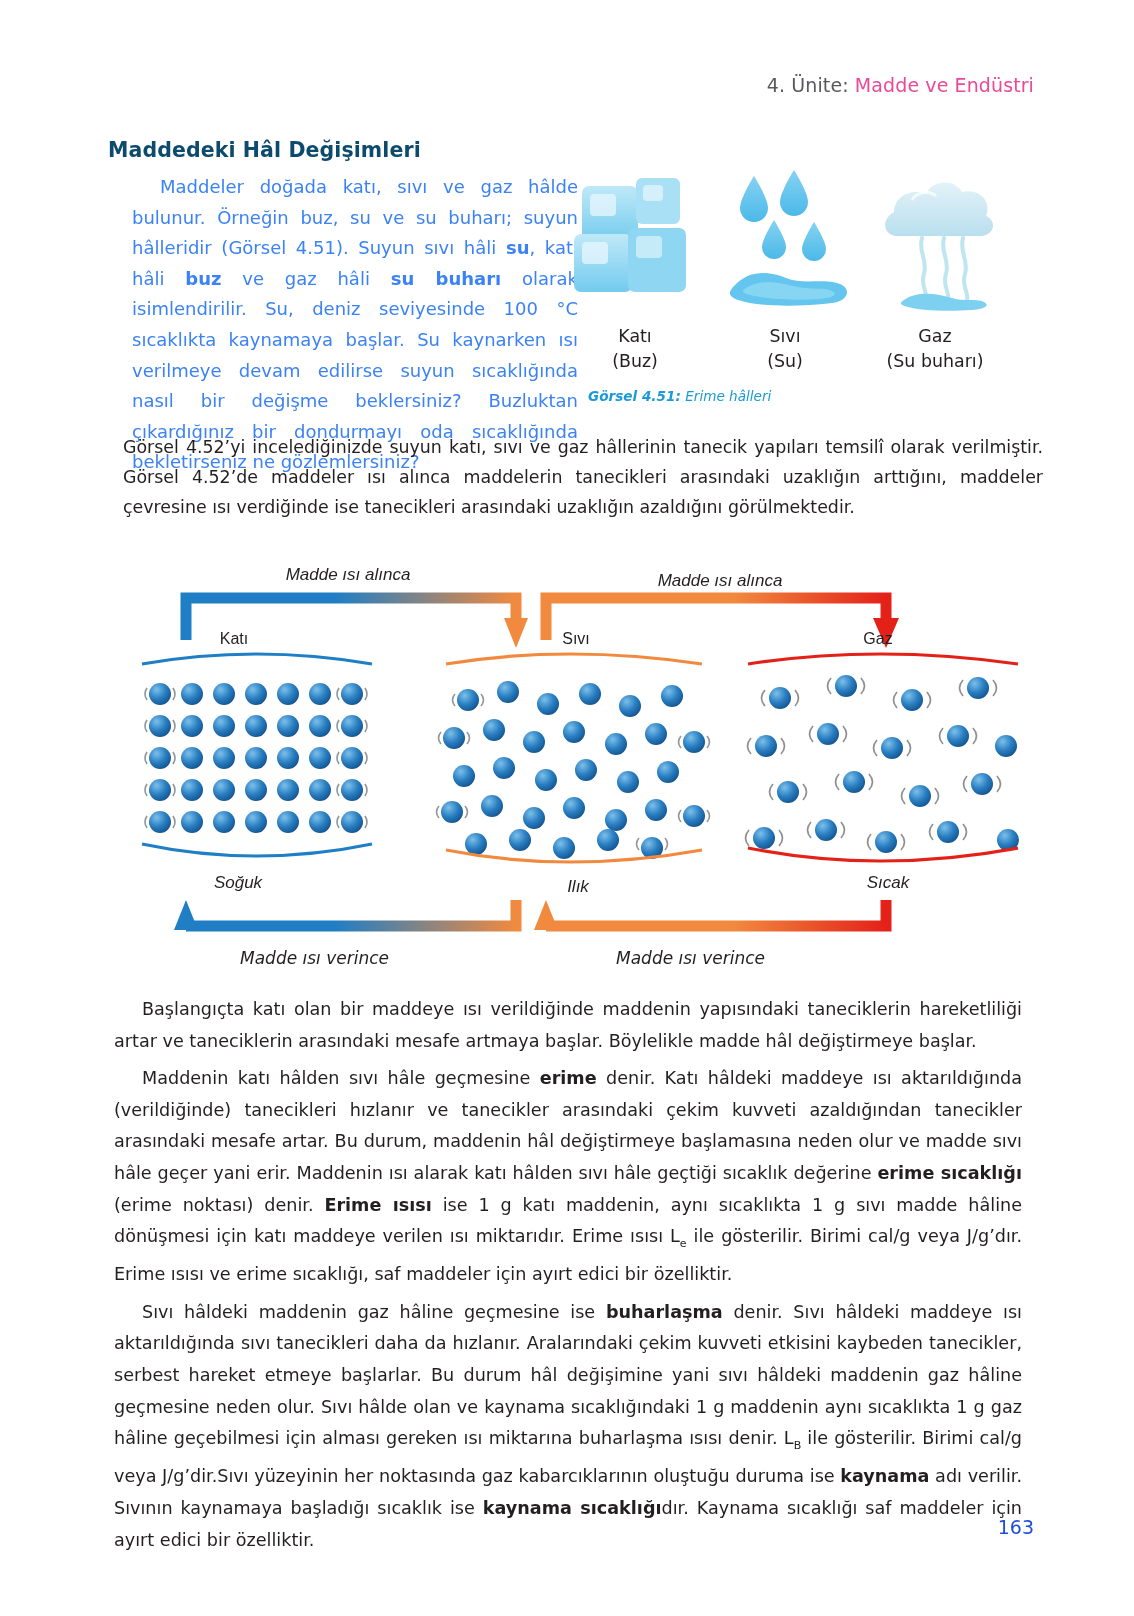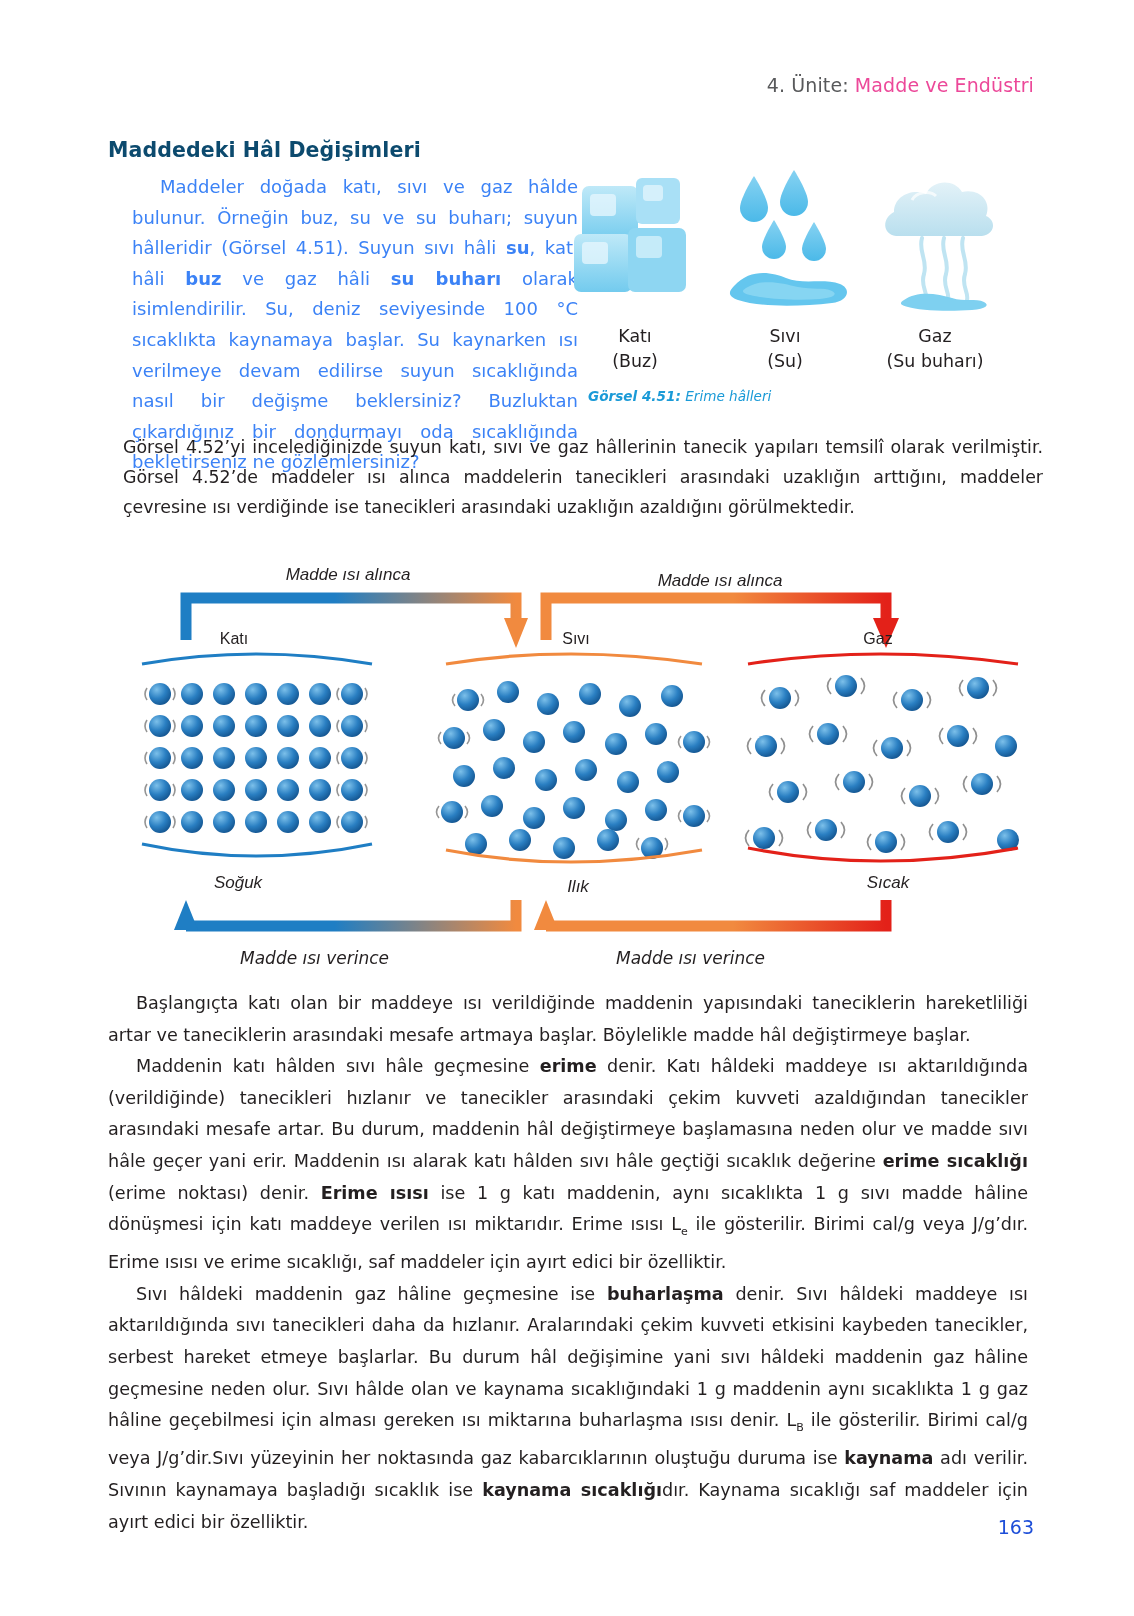--- a/index.html
+++ b/index.html
@@ -63,21 +63,21 @@
     position:absolute;left:108px;top:945px;
     font-size:13.8px;color:#1a9ad7;font-style:italic;white-space:nowrap;
   }
   .cap452 b{font-weight:bold;font-style:italic;}
 
   
   .body-text{
     position:absolute;left:108px;top:988px;width:920px;
     font-size:17.6px;line-height:31.6px;text-align:justify;
   }
-  .body-text p{margin:0;}
+  .body-text p{margin:6px;}
   .body-text .indent{display:inline-block;width:28px;}
   sub{font-size:11px;}
 
   
   .pagenum{
     position:absolute;right:100px;bottom:78px;
     font-size:19px;color:#1d4ed8;
   }
 </style>
 </head>

